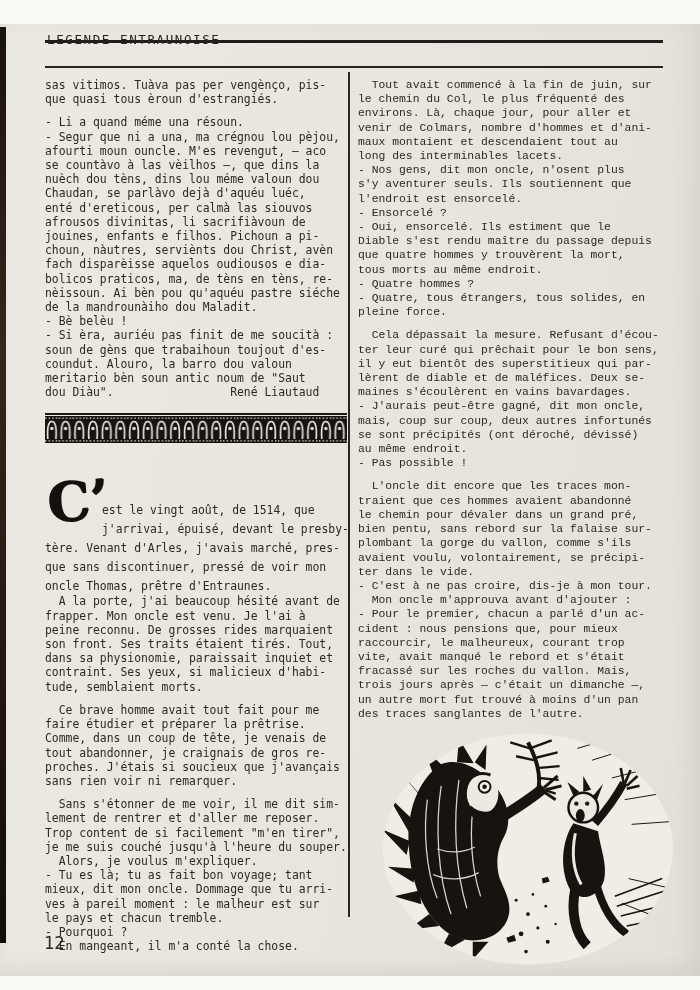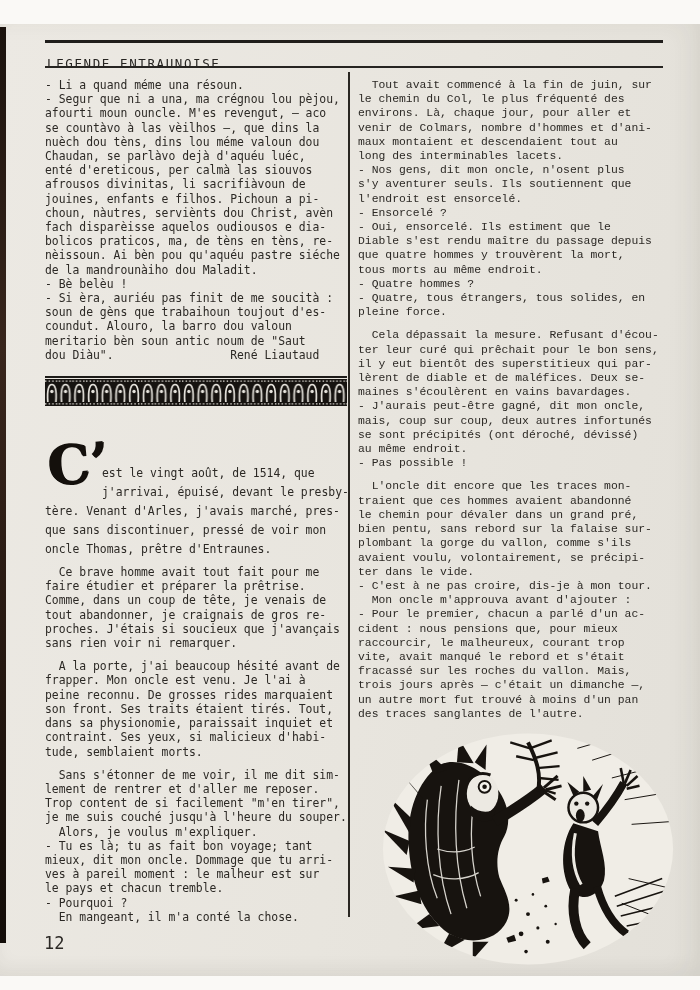--- a/index.html
+++ b/index.html
@@ -12,21 +12,21 @@
     position:absolute; left:0; top:24px; width:700px; height:952px;
     background:linear-gradient(100deg,#ece9e3 0%,#e8e5de 55%,#e3e0d9 100%);
     box-shadow: inset -14px 0 22px rgba(60,50,40,0.05), inset 0 -10px 16px rgba(60,50,40,0.04);
   }
   .spine {
     position:absolute; left:0; top:27px; width:6px; height:916px;
     background:linear-gradient(180deg,#1a120d,#38251c 35%,#241710 70%,#120c08);
   }
   .rule-top { position:absolute; left:45px; top:40px; width:618px; height:3px; background:#201e1b; }
   .header-title {
-    position:absolute; left:47px; top:56px;
+    position:absolute; left:47px; top:32px;
     font-size:12.5px; letter-spacing:1.6px; color:#262421; line-height:16px;
   }
   .rule-under { position:absolute; left:45px; top:66px; width:618px; height:2px; background:#262421; }
   .divider { position:absolute; left:348px; top:72px; width:2px; height:845px; background:#2a2722; }
 
   .col { position:absolute; top:78px; color:#2c2925; }
   .col-left  { left:45px;  width:304px; }
   .col-right { left:358px; width:312px;font-family:Liberation Mono, monospace; }
   .tw {
     white-space:pre; margin:0 0 9px 0;
@@ -59,20 +59,22 @@
 
 <div class="scan"></div>
 <div class="spine"></div>
 
 <div class="rule-top"></div>
 <div class="header-title">LEGENDE ENTRAUNOISE</div>
 <div class="rule-under"></div>
 <div class="divider"></div>
 
 <div class="col col-left">
+  <p class="tw">sas vitimos. Tuàva pas per vengènço, pis-
+que quasi tous èroun d'estrangiés.</p>
   <p class="tw dialogue">- Li a quand méme una résoun.
 - Segur que ni a una, ma crégnou lou pèjou,
 afourti moun ouncle. M'es revengut, — aco
 se countàvo à las vèilhos —, que dins la
 nuèch dou tèns, dins lou méme valoun dou
 Chaudan, se parlàvo dejà d'aquéu luéc,
 enté d'ereticous, per calmà las siouvos
 afrousos divinitas, li sacrifiàvoun de
 jouines, enfants e filhos. Pichoun a pi-
 choun, nàutres, serviènts dou Christ, avèn
@@ -106,33 +108,33 @@
     <div class="dropcap">
       <span class="dropcap-glyph">C’</span>
     </div>
     <span class="tw">est le vingt août, de 1514, que
 j'arrivai, épuisé, devant le presby-
 tère. Venant d'Arles, j'avais marché, pres-
 que sans discontinuer, pressé de voir mon
 oncle Thomas, prêtre d'Entraunes.</span>
   </div>
 
-  <p class="tw" style="margin-top:8px">  Ce brave homme avait tout fait pour me
-faire étudier et préparer la prêtrise.
-Comme, dans un coup de tête, je venais de
-tout abandonner, je craignais de gros re-
-proches. J'étais si soucieux que j'avançais
-sans rien voir ni remarquer.</p>
   <p class="tw">  A la porte, j'ai beaucoup hésité avant de
 frapper. Mon oncle est venu. Je l'ai à
 peine reconnu. De grosses rides marquaient
 son front. Ses traits étaient tirés. Tout,
 dans sa physionomie, paraissait inquiet et
 contraint. Ses yeux, si malicieux d'habi-
 tude, semblaient morts.</p>
+  <p class="tw" style="margin-top:8px">  Ce brave homme avait tout fait pour me
+faire étudier et préparer la prêtrise.
+Comme, dans un coup de tête, je venais de
+tout abandonner, je craignais de gros re-
+proches. J'étais si soucieux que j'avançais
+sans rien voir ni remarquer.</p>
   <p class="tw">  Sans s'étonner de me voir, il me dit sim-
 lement de rentrer et d'aller me reposer.
 Trop content de si facilement "m'en tirer",
 je me suis couché jusqu'à l'heure du souper.
   Alors, je voulus m'expliquer.
 - Tu es là; tu as fait bon voyage; tant
 mieux, dit mon oncle. Dommage que tu arri-
 ves à pareil moment : le malheur est sur
 le pays et chacun tremble.
 - Pourquoi ?

